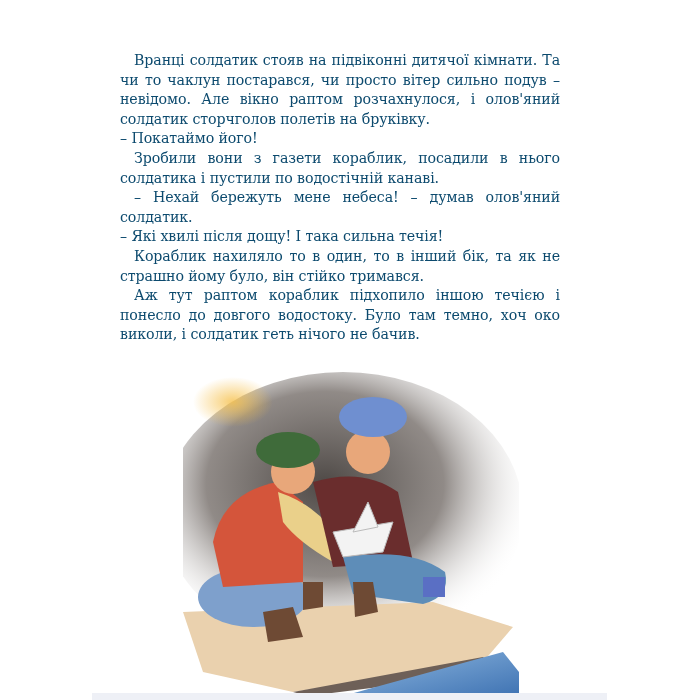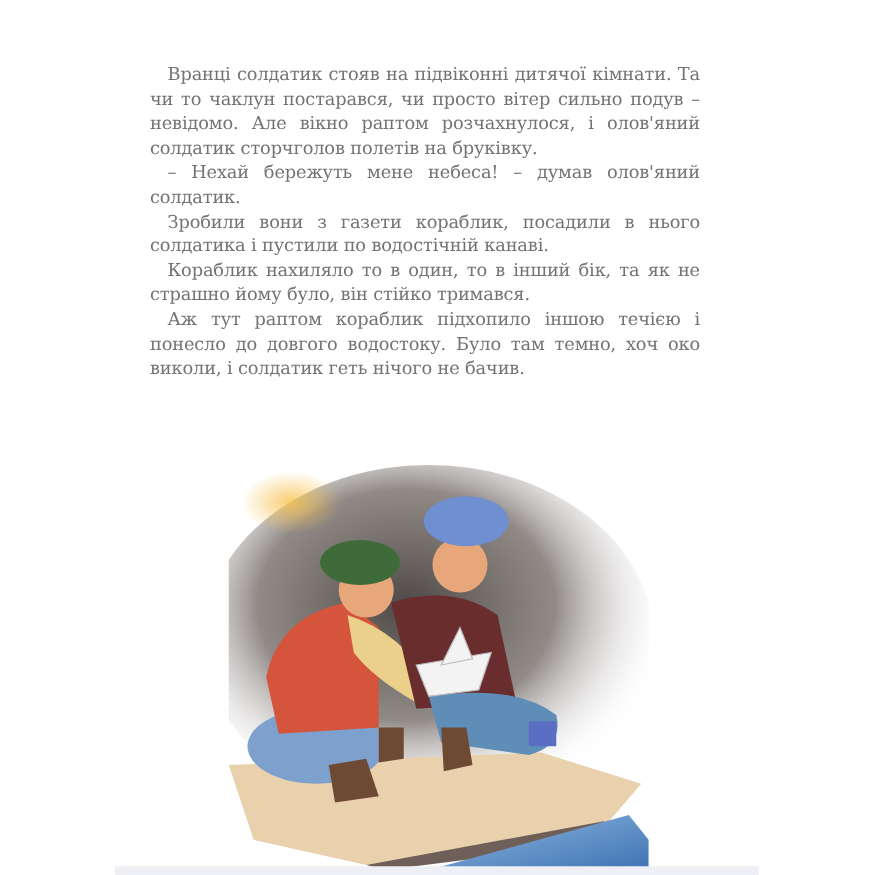--- a/index.html
+++ b/index.html
@@ -1,36 +1,38 @@
 <!DOCTYPE html>
 <html><head>
 <meta charset="utf-8">
 <style>
   html, body { margin:0; padding:0; background:#ffffff; }
   body { width:700px; height:700px; position:relative; overflow:hidden; }
   .page { position:absolute; left:0; top:0; width:700px; height:700px; background:#fff; }
   .text {
     position:absolute; left:120px; top:51px; width:440px;
     font-family:"DejaVu Serif", "Liberation Serif", serif;
-    font-size:14.2px; line-height:19.6px; color:#737373;
+    font-size:14.2px; line-height:19.6px; color:#0c4a6e;
     text-align:justify; letter-spacing:-0.1px;
   }
   .text p { margin:0; }
   .text .ind { text-indent:14px; }
   .illus { position:absolute; left:183px; top:372px; width:336px; height:324px; }
   .band { position:absolute; left:92px; top:693px; width:515px; height:7px; background:#eef0f6; }
 </style>
 </head>
 <body>
 
 <div class="page">
   <div class="text">
     <p class="ind">Вранці солдатик стояв на підвіконні дитячої кімнати. Та чи то чаклун постарався, чи просто вітер сильно подув – невідомо. Але вікно раптом розчахнулося, і олов'яний солдатик сторчголов полетів на бруківку.</p>
+    <p>– Покатаймо його!</p>
+    <p class="ind">Зробили вони з газети кораблик, посадили в нього солдатика і пустили по водостічній канаві.</p>
     <p class="ind">– Нехай бережуть мене небеса! – думав олов'яний солдатик.</p>
-    <p class="ind">Зробили вони з газети кораблик, посадили в нього солдатика і пустили по водостічній канаві.</p>
+    <p>– Які хвилі після дощу! І така сильна течія!</p>
     <p class="ind">Кораблик нахиляло то в один, то в інший бік, та як не страшно йому було, він стійко тримався.</p>
     <p class="ind">Аж тут раптом кораблик підхопило іншою течією і понесло до довгого водостоку. Було там темно, хоч око виколи, і солдатик геть нічого не бачив.</p>
   </div>
 
   <svg class="illus" viewBox="0 0 336 324" xmlns="http://www.w3.org/2000/svg">
     <defs>
       <radialGradient id="wall" cx="45%" cy="40%" r="60%">
         <stop offset="0%" stop-color="#4e4946"></stop>
         <stop offset="55%" stop-color="#7d7672" stop-opacity="0.85"></stop>
         <stop offset="100%" stop-color="#ffffff" stop-opacity="0"></stop>

